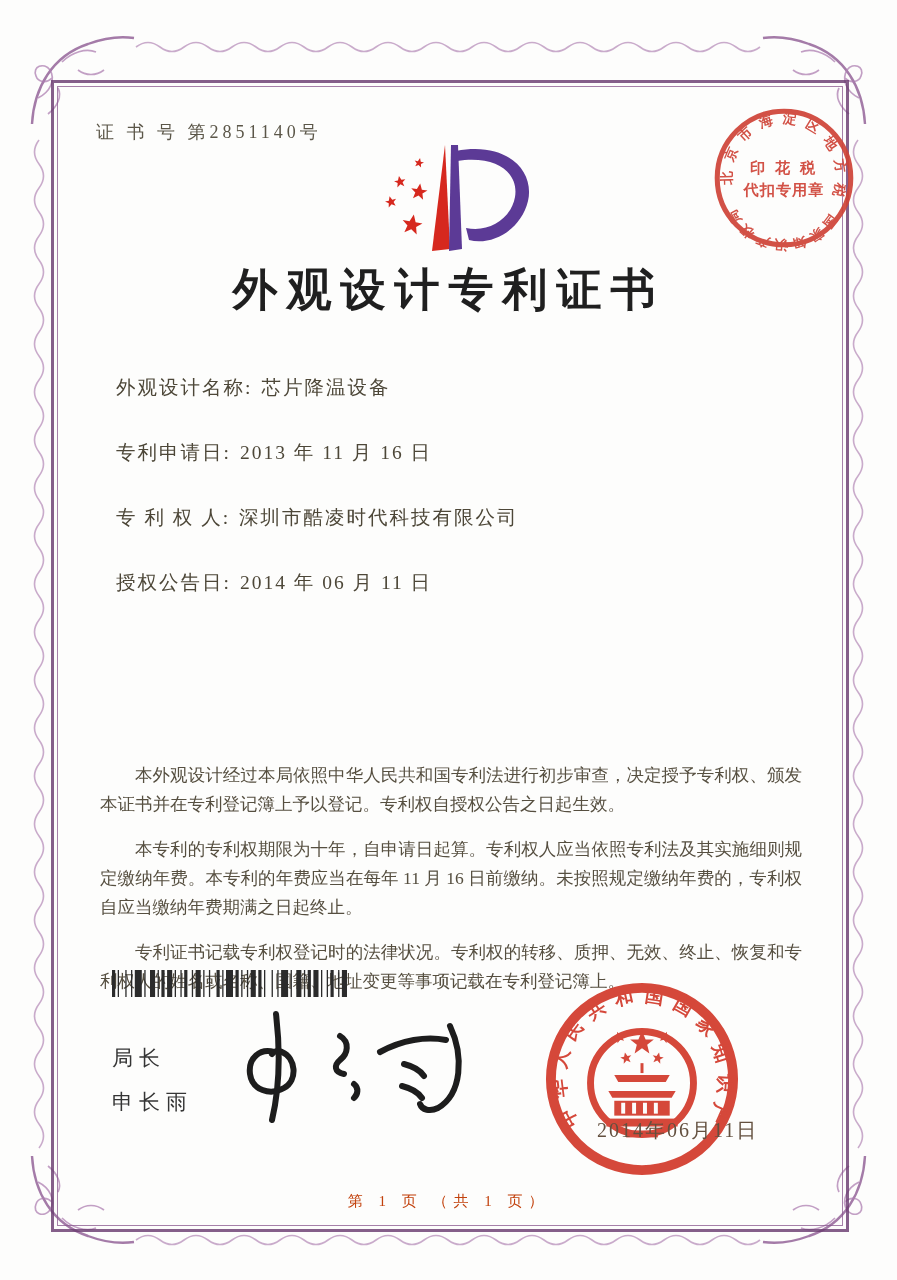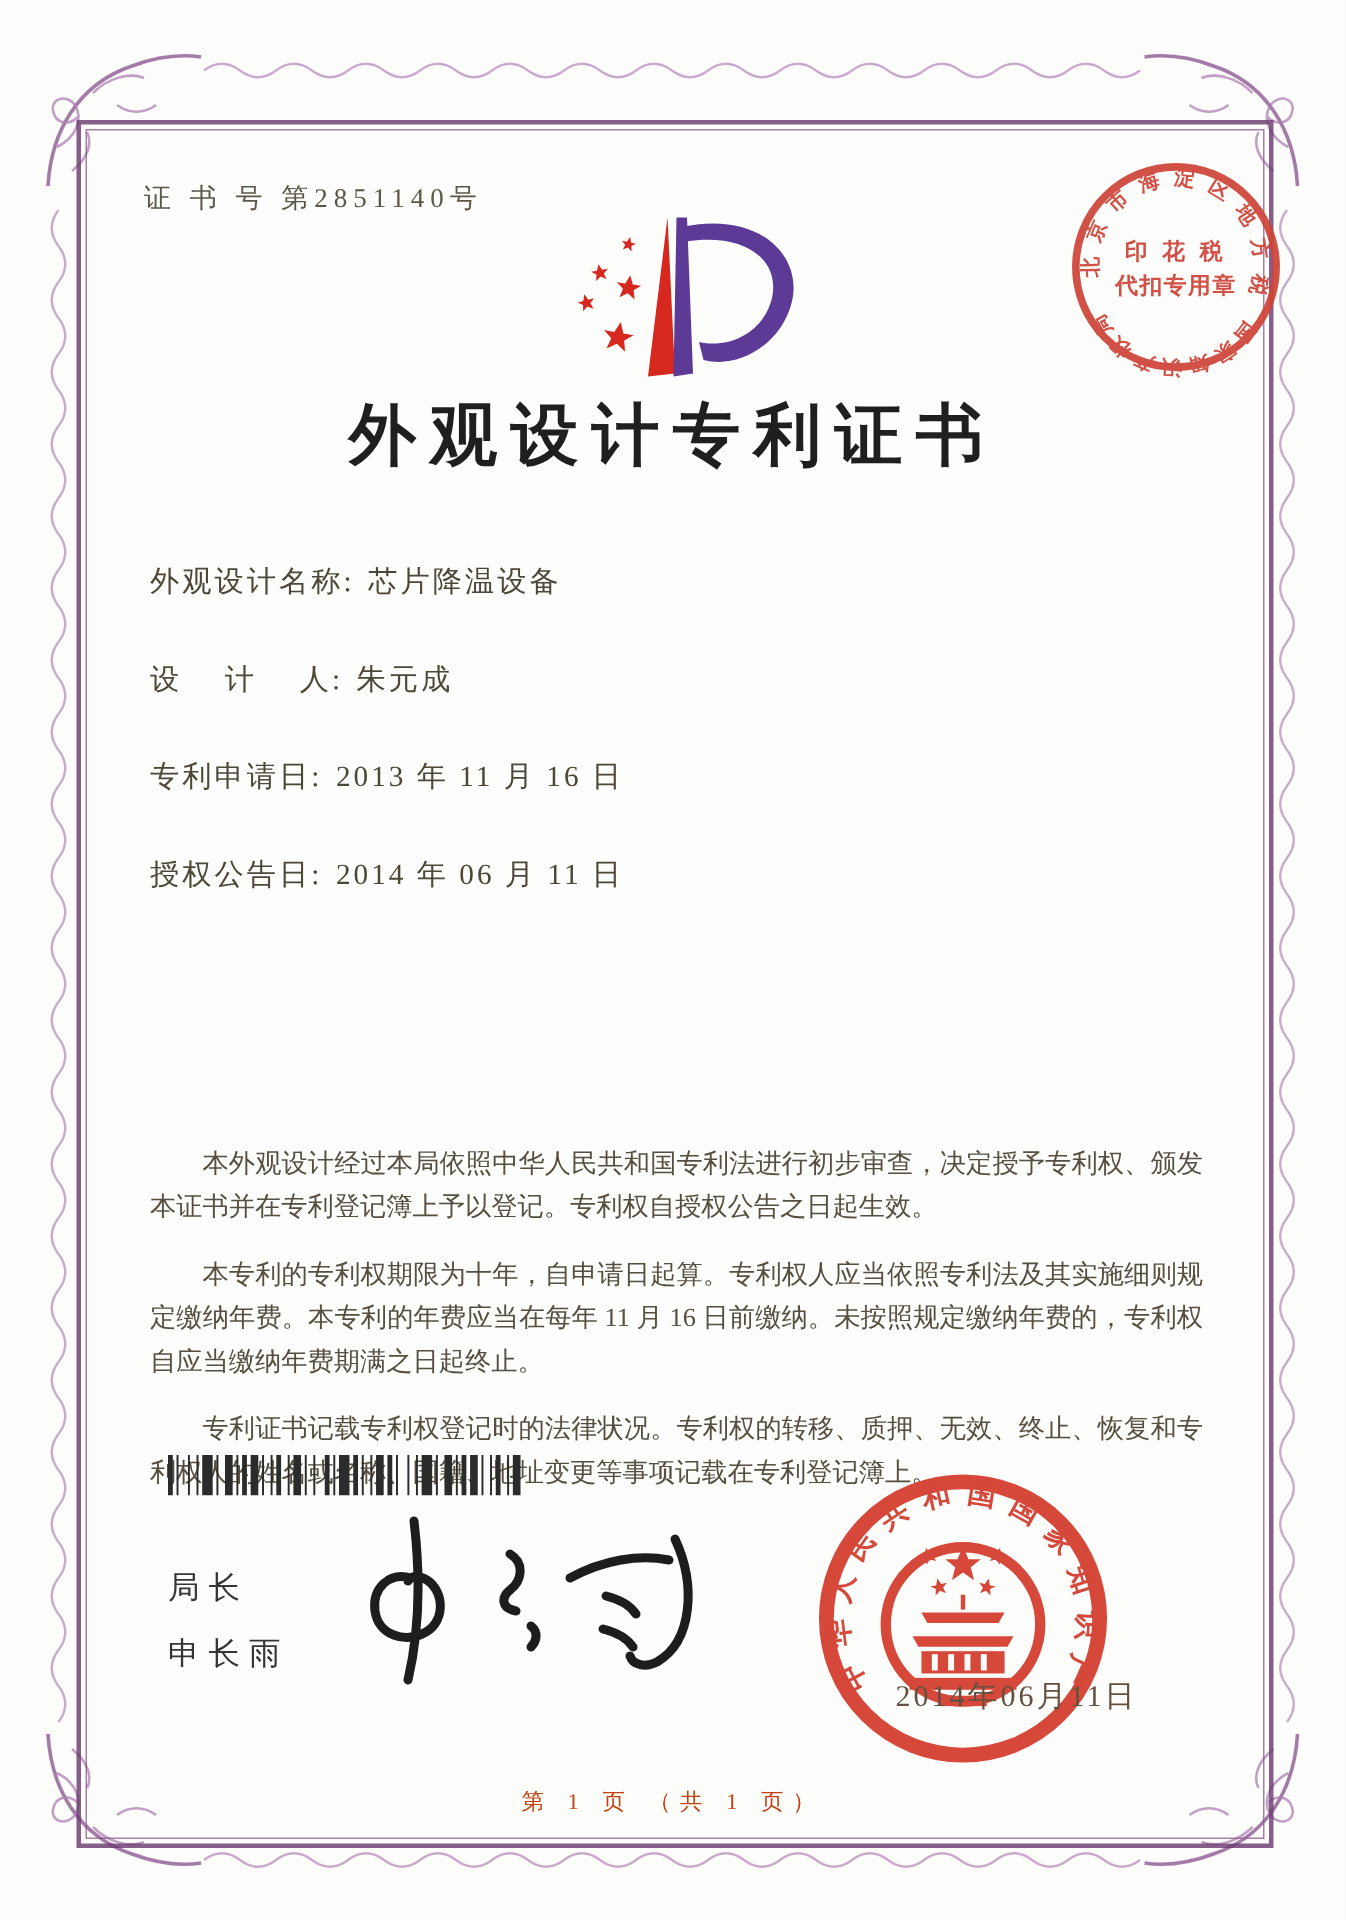--- a/index.html
+++ b/index.html
@@ -21,21 +21,21 @@
   .cert-no{position:absolute;left:96px;top:120px;font-size:18px;letter-spacing:4px;
     color:#5b5648;z-index:3;}
   
   .tax-stamp{position:absolute;left:698px;top:92px;width:172px;height:172px;z-index:4;opacity:.92;}
   
   .logo{position:absolute;left:355px;top:133px;width:210px;height:130px;z-index:3;}
   
   .title{position:absolute;left:0;top:260px;width:897px;text-align:center;
     font-size:45px;font-weight:bold;letter-spacing:9px;color:#1f1f1f;z-index:3;}
   
-  .fields{position:absolute;left:100px;top:374px;z-index:3;}
+  .fields{position:absolute;left:116px;top:374px;z-index:3;}
   .field{height:65px;font-size:19.5px;letter-spacing:2px;color:#4d4738;}
   .field .val{margin-left:9px;}
   
   .body-text{position:absolute;left:100px;top:745px;width:702px;z-index:3;
     font-size:17.5px;line-height:29px;color:#564f40;text-align:justify;}
   .body-text p{margin:16px 0 3px 0;text-indent:2em;}
   
   .barcode{position:absolute;left:110px;top:970px;width:238px;height:27px;z-index:3;}
   
   .signer{position:absolute;left:112px;top:1036px;z-index:3;color:#353535;
@@ -115,24 +115,24 @@
     </g>
   </svg>
 
   <div class="title">外观设计专利证书</div>
 
   <div class="fields">
     <div class="field">
       <span class="lbl">外观设计名称:</span><span class="val">芯片降温设备</span>
     </div>
     <div class="field">
-      <span class="lbl">设　 计　 人:</span><span class="val">朱元成</span>
-    </div>
-    <div class="field">
       <span class="lbl">专利申请日:</span><span class="val">2013 年 11 月 16 日</span>
+    </div>
+    <div class="field">
+      <span class="lbl">专 利 权 人:</span><span class="val">深圳市酷凌时代科技有限公司</span>
     </div>
     <div class="field">
       <span class="lbl">授权公告日:</span><span class="val">2014 年 06 月 11 日</span>
     </div>
   </div>
 
   <div class="body-text">
     <p>本外观设计经过本局依照中华人民共和国专利法进行初步审查，决定授予专利权、颁发本证书并在专利登记簿上予以登记。专利权自授权公告之日起生效。</p>
     <p>本专利的专利权期限为十年，自申请日起算。专利权人应当依照专利法及其实施细则规定缴纳年费。本专利的年费应当在每年 11 月 16 日前缴纳。未按照规定缴纳年费的，专利权自应当缴纳年费期满之日起终止。</p>
     <p>专利证书记载专利权登记时的法律状况。专利权的转移、质押、无效、终止、恢复和专利权人的姓名或名称、国籍、地址变更等事项记载在专利登记簿上。</p>

